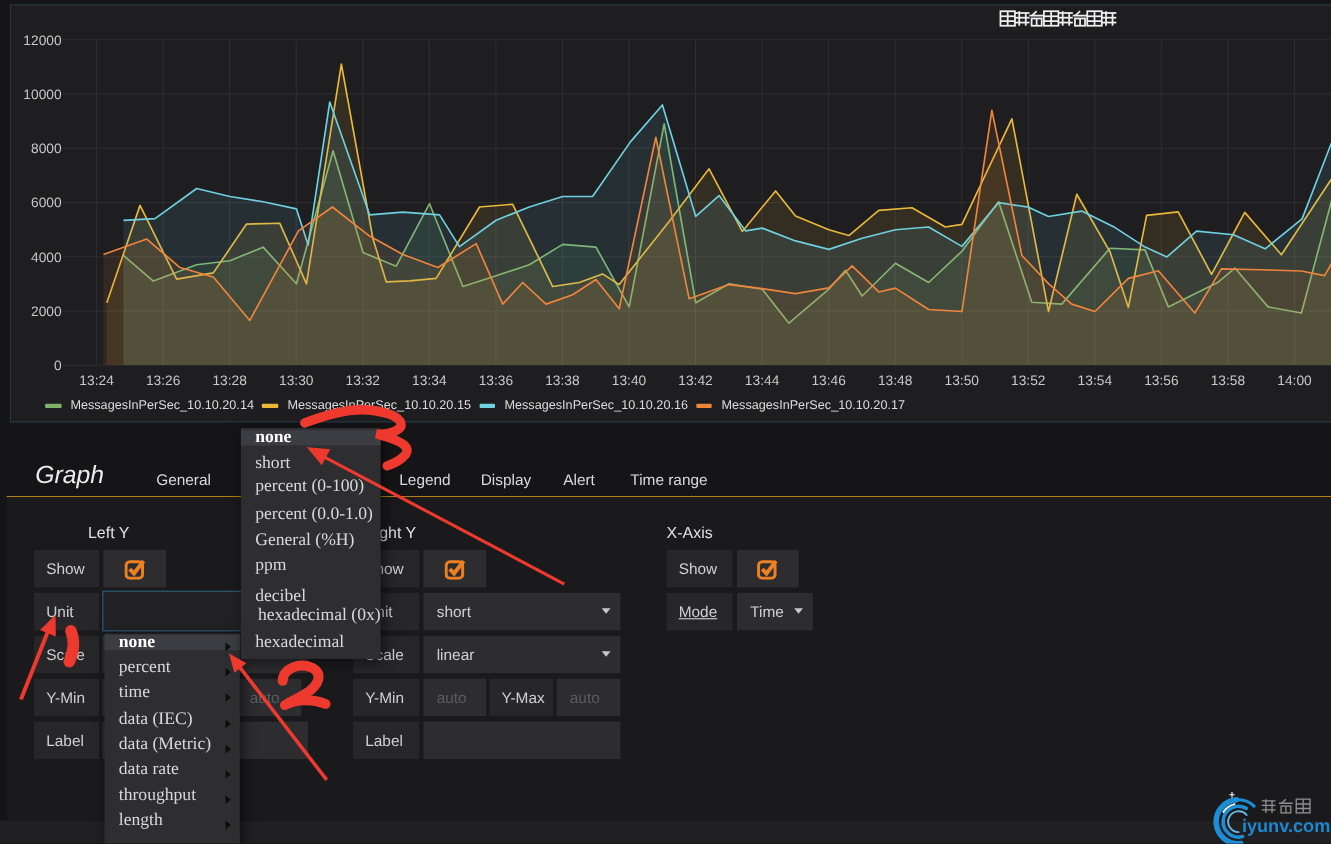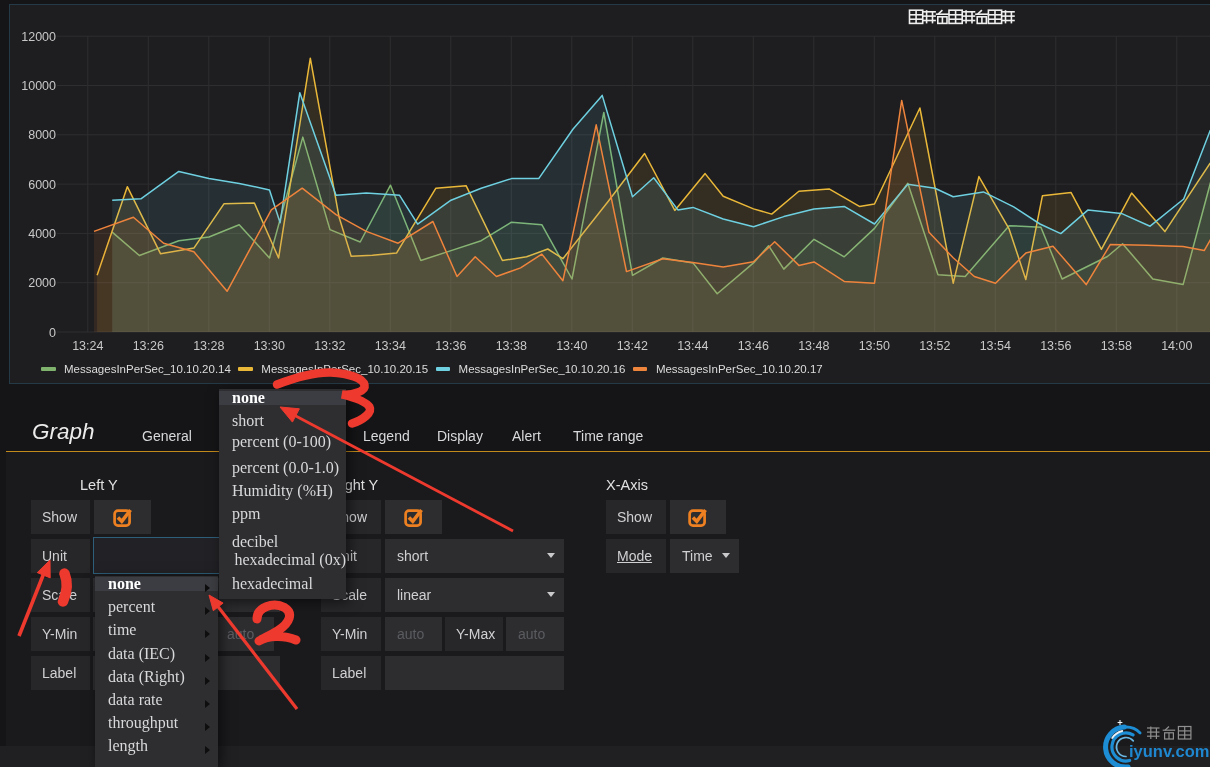--- a/index.html
+++ b/index.html
@@ -281,21 +281,21 @@
     </div>
 <div class="mi" style="top:47.4px;">
       <span style="">time</span>
       <i class="arr"></i>
     </div>
 <div class="mi" style="top:70.6px;">
       <span style="">data (IEC)</span>
       <i class="arr"></i>
     </div>
 <div class="mi" style="top:93.8px;">
-      <span style="">data (Right)</span>
+      <span style="">data (Metric)</span>
       <i class="arr"></i>
     </div>
 <div class="mi" style="top:117.0px;">
       <span style="">data rate</span>
       <i class="arr"></i>
     </div>
 <div class="mi" style="top:140.2px;">
       <span style="">throughput</span>
       <i class="arr"></i>
     </div>
@@ -311,21 +311,21 @@
 <div class="mi" style="top:25.2px;">
       <span style="">short</span>
     </div>
 <div class="mi" style="top:48.4px;align-items:flex-end;">
       <span style="">percent (0-100)</span>
     </div>
 <div class="mi" style="top:71.6px;">
       <span style="">percent (0.0-1.0)</span>
     </div>
 <div class="mi" style="top:94.8px;">
-      <span style="">Humidity (%H)</span>
+      <span style="">General (%H)</span>
     </div>
 <div class="mi" style="top:118.0px;">
       <span style="">ppm</span>
     </div>
 <div class="mi" style="top:146px;">
       <span style="">decibel</span>
     </div>
 <div class="mi" style="top:164.4px;justify-content:flex-end;">
       <span style="">hexadecimal (0x)</span>
     </div>

